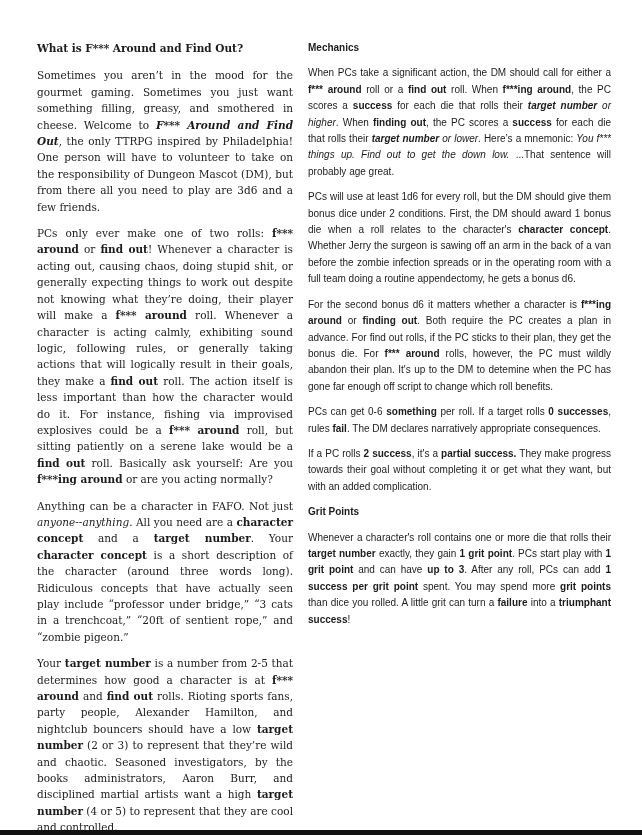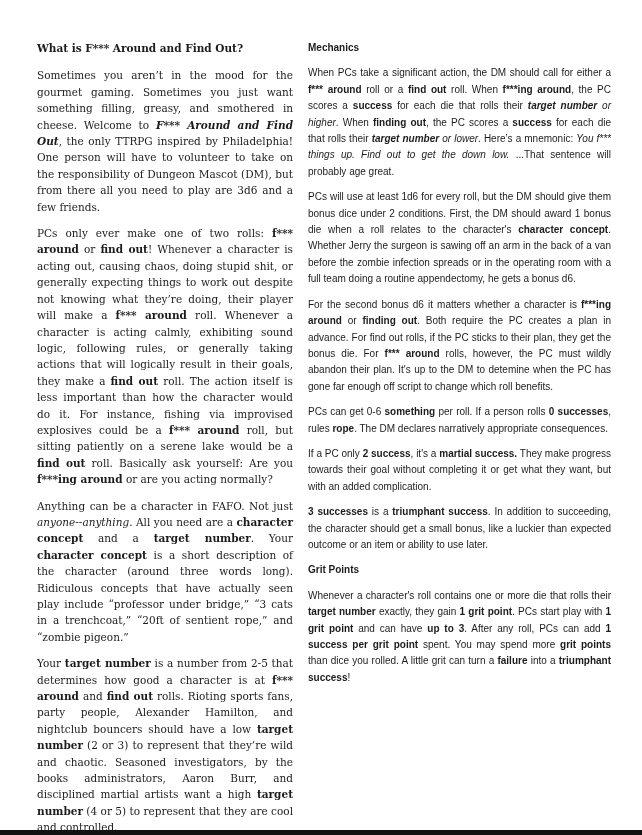--- a/index.html
+++ b/index.html
@@ -58,20 +58,19 @@
       <div class="block para"><span>Sometimes you aren’t in the mood for the gourmet gaming. Sometimes you just want something filling, greasy, and smothered in cheese. Welcome to </span><span class="b i">F*** Around and Find Out</span><span>, the only TTRPG inspired by Philadelphia! One person will have to volunteer to take on the responsibility of Dungeon Mascot (DM), but from there all you need to play are 3d6 and a few friends.</span></div>
       <div class="block para"><span>PCs only ever make one of two rolls: </span><span class="b">f*** around</span><span> or </span><span class="b">find out</span><span>! Whenever a character is acting out, causing chaos, doing stupid shit, or generally expecting things to work out despite not knowing what they’re doing, their player will make a </span><span class="b">f*** around</span><span> roll. Whenever a character is acting calmly, exhibiting sound logic, following rules, or generally taking actions that will logically result in their goals, they make a </span><span class="b">find out</span><span> roll. The action itself is less important than how the character would do it. For instance, fishing via improvised explosives could be a </span><span class="b">f*** around</span><span> roll, but sitting patiently on a serene lake would be a </span><span class="b">find out</span><span> roll. Basically ask yourself: Are you </span><span class="b">f***ing around</span><span> or are you acting normally?</span></div>
       <div class="block para"><span>Anything can be a character in FAFO. Not just </span><span class="i">anyone</span><span>--</span><span class="i">anything</span><span>. All you need are a </span><span class="b">character concept</span><span> and a </span><span class="b">target number</span><span>. Your </span><span class="b">character concept</span><span> is a short description of the character (around three words long). Ridiculous concepts that have actually seen play include “professor under bridge,” “3 cats in a trenchcoat,” “20ft of sentient rope,” and “zombie pigeon.”</span></div>
       <div class="block para"><span>Your </span><span class="b">target number</span><span> is a number from 2-5 that determines how good a character is at </span><span class="b">f*** around</span><span> and </span><span class="b">find out</span><span> rolls. Rioting sports fans, party people, Alexander Hamilton, and nightclub bouncers should have a low </span><span class="b">target number</span><span> (2 or 3) to represent that they’re wild and chaotic. Seasoned investigators, by the books administrators, Aaron Burr, and disciplined martial artists want a high </span><span class="b">target number</span><span> (4 or 5) to represent that they are cool and controlled.</span></div>
     </div>
   <div class="col col-right">
       <div class="block heading"><span>Mechanics</span></div>
       <div class="block para"><span>When PCs take a significant action, the DM should call for either a </span><span class="b">f*** around</span><span> roll or a </span><span class="b">find out</span><span> roll. When </span><span class="b">f***ing around</span><span>, the PC scores a </span><span class="b">success</span><span> for each die that rolls their </span><span class="b i">target number</span><span class="i"> or higher</span><span>. When </span><span class="b">finding out</span><span>, the PC scores a </span><span class="b">success</span><span> for each die that rolls their </span><span class="b i">target number</span><span class="i"> or lower</span><span>. Here’s a mnemonic: </span><span class="i">You f*** things up. Find out to get the down low.</span><span> ...That sentence will probably age great.</span></div>
       <div class="block para"><span>PCs will use at least 1d6 for every roll, but the DM should give them bonus dice under 2 conditions. First, the DM should award 1 bonus die when a roll relates to the character's </span><span class="b">character concept</span><span>. Whether Jerry the surgeon is sawing off an arm in the back of a van before the zombie infection spreads or in the operating room with a full team doing a routine appendectomy, he gets a bonus d6.</span></div>
       <div class="block para"><span>For the second bonus d6 it matters whether a character is </span><span class="b">f***ing around</span><span> or </span><span class="b">finding out</span><span>. Both require the PC creates a plan in advance. For find out rolls, if the PC sticks to their plan, they get the bonus die. For </span><span class="b">f*** around</span><span> rolls, however, the PC must wildly abandon their plan. It's up to the DM to detemine when the PC has gone far enough off script to change which roll benefits.</span></div>
-      <div class="block para"><span>PCs can get 0-6 </span><span class="b">something</span><span> per roll. If a person rolls </span><span class="b">0 successes</span><span>, rules </span><span class="b">rope</span><span>. The DM declares narratively appropriate consequences.</span></div>
-      <div class="block para"><span>If a PC only </span><span class="b">2 success</span><span>, it's a </span><span class="b">martial success.</span><span> They make progress towards their goal without completing it or get what they want, but with an added complication.</span></div>
-      <div class="block para"><span class="b">3 successes</span><span> is a </span><span class="b">triumphant success</span><span>. In addition to succeeding, the character should get a small bonus, like a luckier than expected outcome or an item or ability to use later.</span></div>
+      <div class="block para"><span>PCs can get 0-6 </span><span class="b">something</span><span> per roll. If a target rolls </span><span class="b">0 successes</span><span>, rules </span><span class="b">fail</span><span>. The DM declares narratively appropriate consequences.</span></div>
+      <div class="block para"><span>If a PC rolls </span><span class="b">2 success</span><span>, it's a </span><span class="b">partial success.</span><span> They make progress towards their goal without completing it or get what they want, but with an added complication.</span></div>
       <div class="block heading"><span>Grit Points</span></div>
       <div class="block para"><span>Whenever a character's roll contains one or more die that rolls their </span><span class="b">target number</span><span> exactly, they gain </span><span class="b">1 grit point</span><span>. PCs start play with </span><span class="b">1 grit point</span><span> and can have </span><span class="b">up to 3</span><span>. After any roll, PCs can add </span><span class="b">1 success per grit point</span><span> spent. You may spend more </span><span class="b">grit points</span><span> than dice you rolled. A little grit can turn a </span><span class="b">failure</span><span> into a </span><span class="b">triumphant success</span><span>!</span></div>
     </div>
   <div class="footer-bar" style="background: rgb(18, 18, 18);"></div>
 </div>
 
 </body></html>

